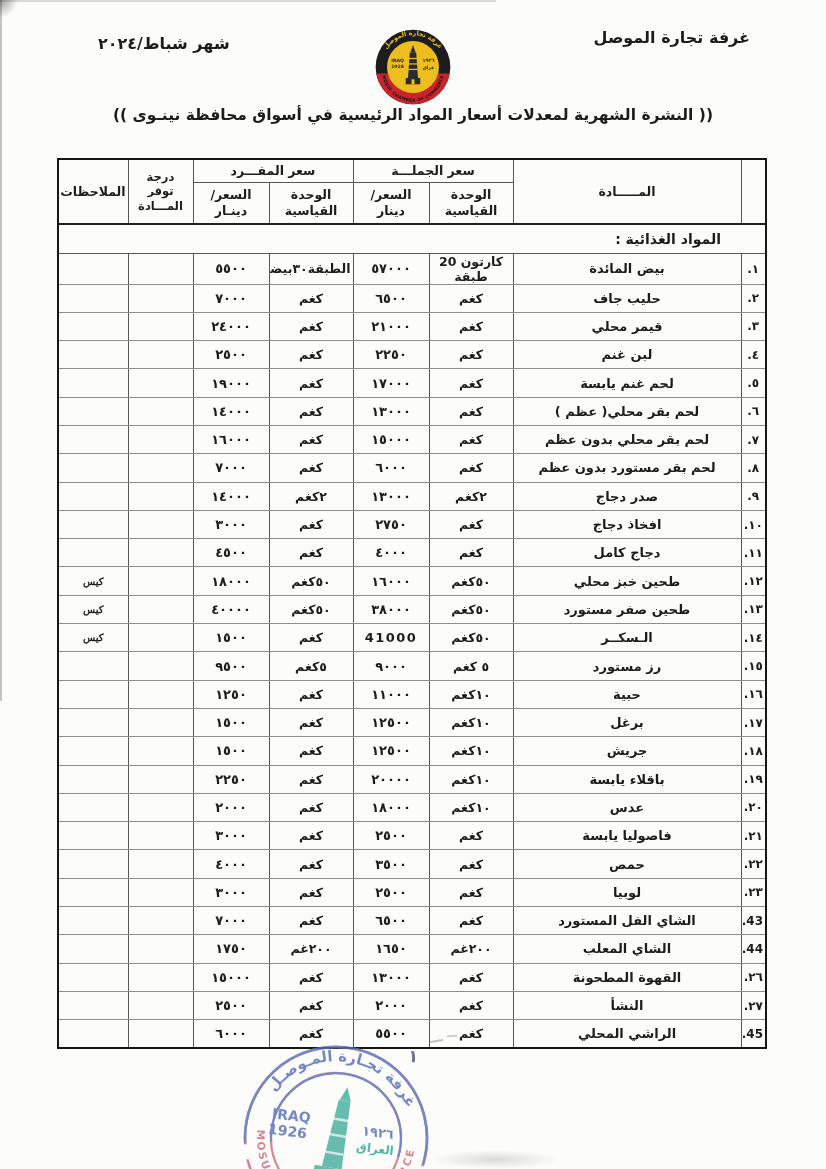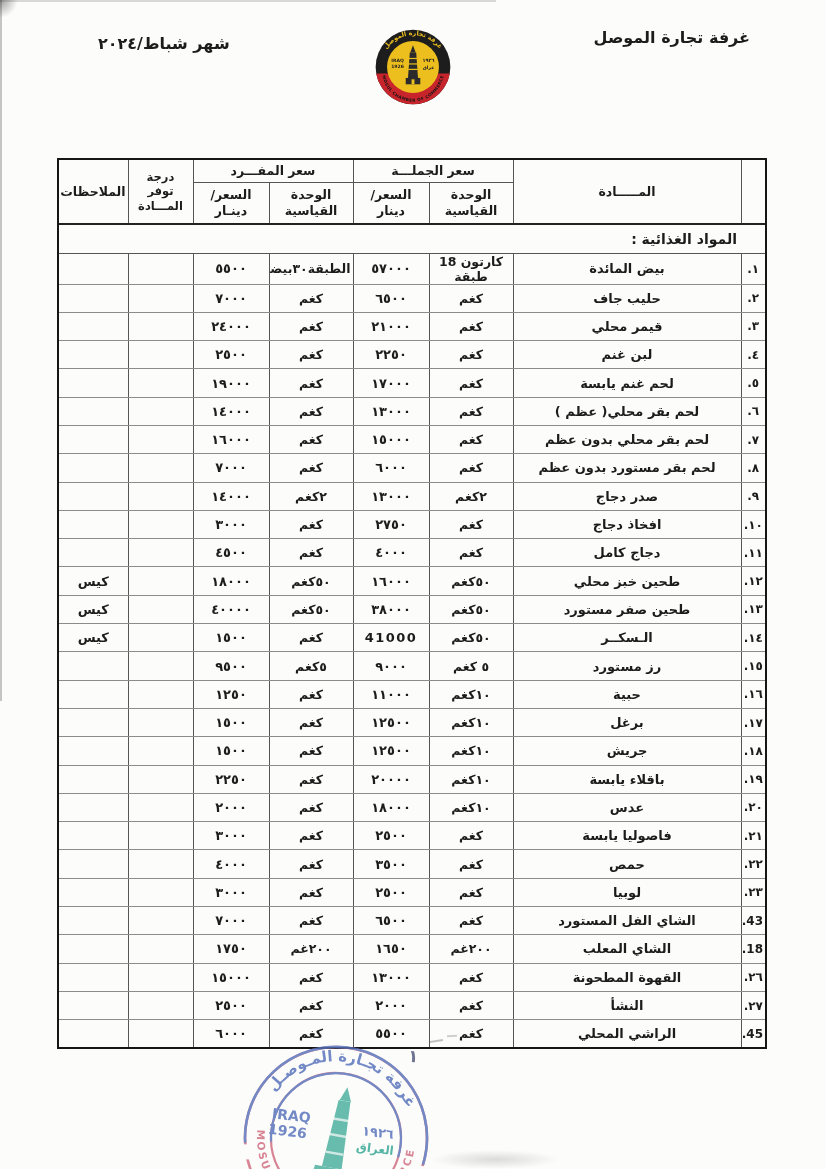--- a/index.html
+++ b/index.html
@@ -31,29 +31,29 @@
     border:1px solid #565656;text-align:center;vertical-align:middle;
     padding:0 2px;overflow:hidden;
   }
   table.price{border:2px solid #161616;}
   table.price thead th{font-size:12.5px;line-height:1.25;white-space:pre-line;}
   table.price thead tr.h1{height:23px;}
   table.price thead tr.h2{height:42px;}
   table.price thead{border-bottom:2px solid #222;}
   tr.section-row{height:29px;}
   tr.section-row td{
-    text-align:right;padding-right:28px;font-size:14px;font-weight:bold;
+    text-align:right;padding-right:44px;font-size:14px;font-weight:bold;
     border-left:2px solid #161616;border-right:2px solid #161616;
   }
   #table-body tr.data-row{height:28.3px;}
   #table-body td{font-size:13px;border-top:1px solid #8c8c8c;border-bottom:1px solid #8c8c8c;}
   #table-body td.c-num{font-size:12px;}
   #table-body td.c-price{letter-spacing:1.5px;font-size:13px;}
   #table-body td.c-unit{font-size:12.5px;}
-  #table-body td.c-notes{font-size:13px;}
+  #table-body td.c-notes{font-size:10px;font-family:Liberation Serif, serif;}
 
   .stamp{position:absolute;left:236px;top:1038px;opacity:.82;}
   .hand-mark{position:absolute;left:408px;top:1046px;font-size:17px;font-weight:bold;
     color:#41496f;opacity:.75;transform:rotate(6deg);}
   .pencil-1{position:absolute;left:430px;top:1040px;width:13px;height:2px;background:#9a9a9a;
     opacity:.6;transform:rotate(-8deg);}
   .pencil-2{position:absolute;left:447px;top:1035px;width:10px;height:2px;background:#a8a8a8;
     opacity:.55;transform:rotate(-4deg);}
 </style>
 </head>
@@ -92,20 +92,21 @@
       <rect x="-4.9" y="-4" width="9.8" height="1.3" fill="#edbf1e"></rect>
       <rect x="-5.2" y="2" width="10.4" height="1.3" fill="#edbf1e"></rect>
       <rect x="-1.6" y="13.5" width="3.2" height="5.5" fill="#edbf1e"></rect>
     </g>
     <text x="-17" y="-5" font-size="5" font-weight="bold" fill="#222" text-anchor="middle">IRAQ</text>
     <text x="-17" y="1.5" font-size="5" font-weight="bold" fill="#222" text-anchor="middle">1926</text>
     <text x="17" y="-5" font-size="5.5" font-weight="bold" fill="#222" text-anchor="middle">١٩٢٦</text>
     <text x="17" y="2" font-size="5" font-weight="bold" fill="#222" text-anchor="middle">عراق</text>
   </svg>
 
+  <div class="doc-title">(( النشرة الشهرية لمعدلات أسعار المواد الرئيسية في أسواق محافظة نينـوى ))</div>
 
   <table class="price">
     <colgroup>
       <col style="width:25px">
         <col style="width:228px">
         <col style="width:84px">
         <col style="width:76px">
       <col style="width:84px">
         <col style="width:76px">
         <col style="width:65px">
@@ -135,21 +136,21 @@
     </thead>
     <tbody>
       <tr class="section-row">
         <td colspan="8">المواد الغذائية :</td>
       </tr>
     </tbody>
     <tbody id="table-body">
         <tr class="data-row">
           <td class="c-num">١.</td>
           <td class="c-mat">بيض المائدة</td>
-          <td class="c-unit">كارتون 18 طبقة</td>
+          <td class="c-unit">كارتون 20 طبقة</td>
           <td class="c-price">٥٧٠٠٠</td>
           <td class="c-unit">الطبقة٣٠بيضة</td>
           <td class="c-price">٥٥٠٠</td>
           <td class="c-avail"></td>
           <td class="c-notes"></td>
         </tr>
         <tr class="data-row">
           <td class="c-num">٢.</td>
           <td class="c-mat">حليب جاف</td>
           <td class="c-unit">كغم</td>
@@ -373,21 +374,21 @@
           <td class="c-num">43.</td>
           <td class="c-mat">الشاي الفل المستورد</td>
           <td class="c-unit">كغم</td>
           <td class="c-price">٦٥٠٠</td>
           <td class="c-unit">كغم</td>
           <td class="c-price">٧٠٠٠</td>
           <td class="c-avail"></td>
           <td class="c-notes"></td>
         </tr>
         <tr class="data-row">
-          <td class="c-num">18.</td>
+          <td class="c-num">44.</td>
           <td class="c-mat">الشاي المعلب</td>
           <td class="c-unit">٢٠٠غم</td>
           <td class="c-price">١٦٥٠</td>
           <td class="c-unit">٢٠٠غم</td>
           <td class="c-price">١٧٥٠</td>
           <td class="c-avail"></td>
           <td class="c-notes"></td>
         </tr>
         <tr class="data-row">
           <td class="c-num">٢٦.</td>

